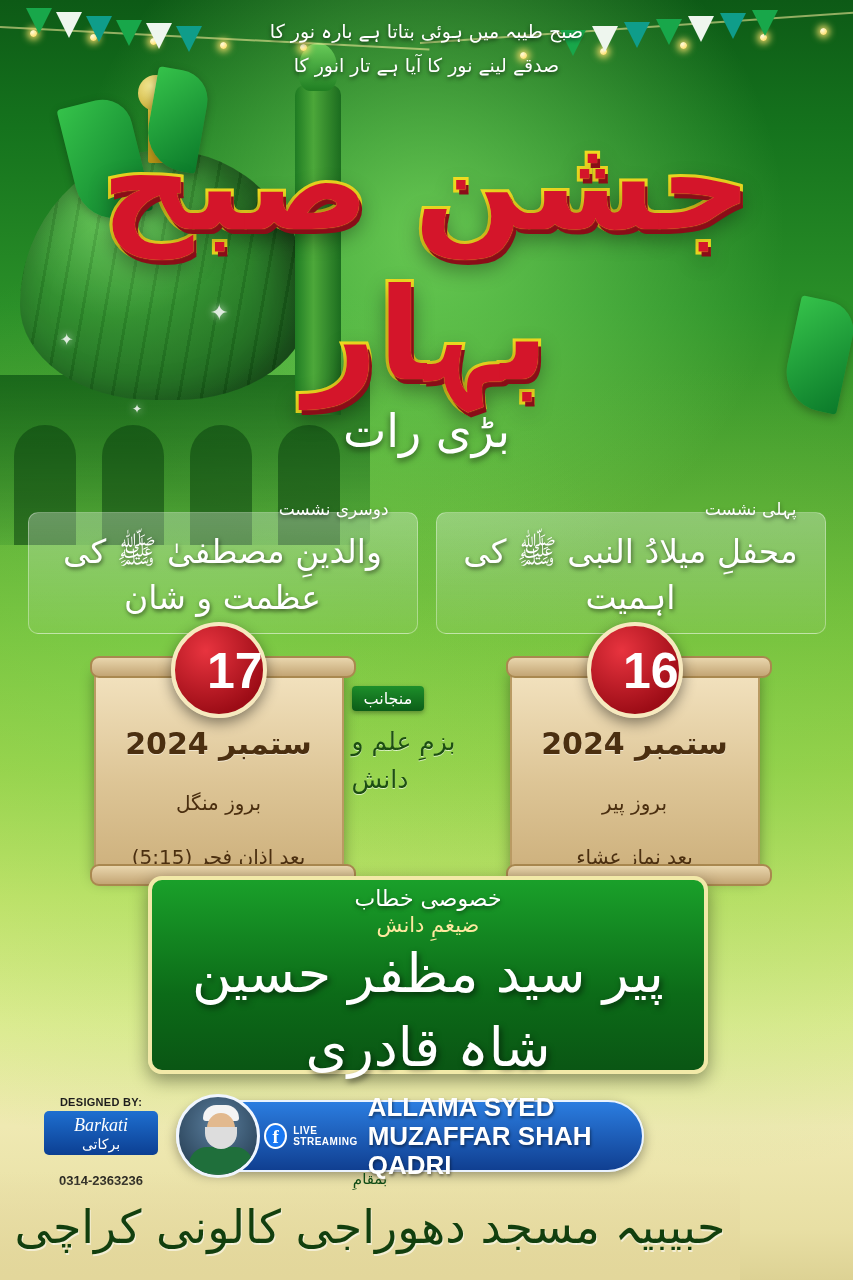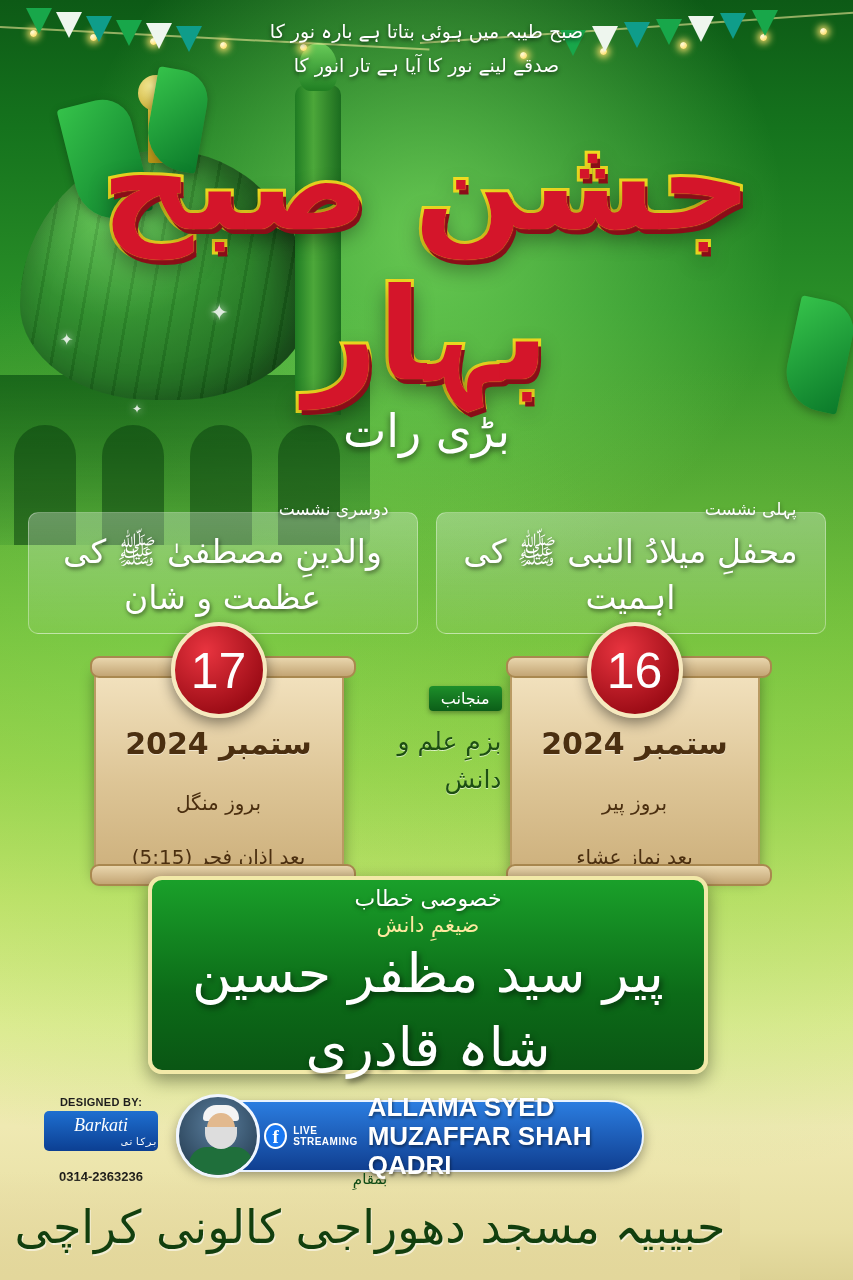--- a/index.html
+++ b/index.html
@@ -243,30 +243,29 @@
     position: absolute;
     top: -46px; left: 50%;
     transform: translateX(-50%);
     width: 96px; height: 96px;
     border-radius: 50%;
     background: radial-gradient(circle at 35% 28%, #e8343f, #9c0c16 75%);
     border: 4px solid #f6e9bf;
     box-shadow: 0 5px 14px rgba(0,0,0,.45);
     color: #ffffff;
     font-size: 50px;
-    font-weight: normal;
+    font-weight: bold;
     line-height: 90px;
-    text-align: center;
     font-family: "Liberation Sans", sans-serif;
   }
   .mid-note {
     position: relative;
     width: 150px;
     margin-top: 46px;
-    text-align: right;
+    text-align: left;
     direction: rtl;
   }
   .mid-note .ribbon {
     display: inline-block;
     background: linear-gradient(180deg,#1d8f2a,#0c5e18);
     color: #fff;
     font-family: "DejaVu Sans", sans-serif;
     font-size: 16px;
     padding: 3px 12px;
     border-radius: 4px;
@@ -322,21 +321,21 @@
   }
   .designer .dlabel { font-size: 11px; font-weight: bold; color: #1d1d1d; letter-spacing: .3px; }
   .designer .dbox {
     margin-top: 3px;
     background: linear-gradient(180deg,#1e6fd0,#0c3f92);
     border-radius: 5px;
     padding: 4px 0 3px;
     color: #fff;
   }
   .designer .dbrand { font-family: "Liberation Serif", serif; font-size: 18px; font-style: italic; }
-  .designer .durdu { font-family: Liberation Mono, monospace; font-size: 10px; text-align: right; }
+  .designer .durdu { font-family: Liberation Sans, sans-serif; font-size: 14px; }
   .designer .dphone {
     margin-top: 18px;
     font-size: 13px;
     font-weight: bold;
     color: #111;
   }
   
   .livebar {
     position: absolute;
     left: 176px; top: 1100px;

